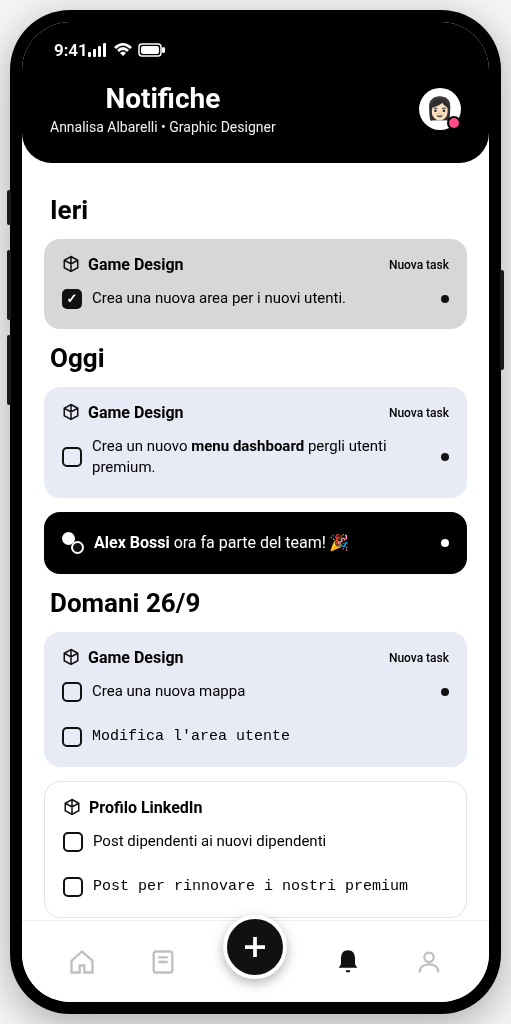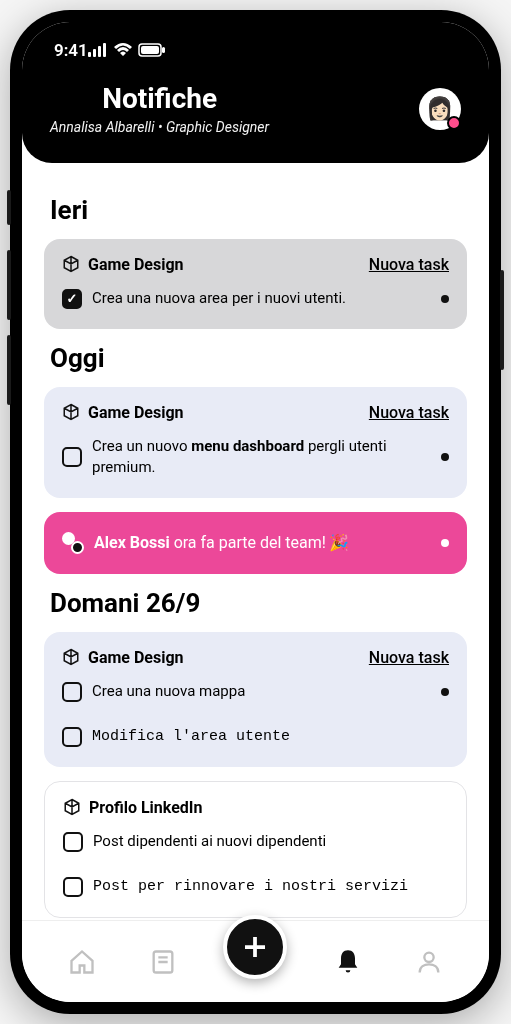--- a/index.html
+++ b/index.html
@@ -55,21 +55,21 @@
     background: #000;
     color: #fff;
     padding: 16px 28px 28px;
     border-radius: 0 0 30px 30px;
     display: flex;
     justify-content: space-between;
     align-items: center;
     text-align: center;
   }
   .header h1 { font-size: 28px; font-weight: 700; }
-  .header .sub { font-size: 14px; margin-top: 4px; opacity: 0.95; font-style: italic; }
+  .header .sub { font-size: 14px; margin-top: 4px; opacity: 0.95; }
   .avatar {
     width: 42px; height: 42px;
     background: #fff;
     border-radius: 50%;
     position: relative;
     display: flex; align-items: center; justify-content: center;
     font-size: 22px;
   }
   .avatar::after {
     content: "";
@@ -91,27 +91,27 @@
     margin: 12px 6px 14px;
   }
   .card {
     border-radius: 16px;
     padding: 16px 18px;
     margin-bottom: 14px;
     border: 1px solid #e3e3e6;
   }
   .card.gray { background: #d7d7d9; border: none; }
   .card.blue { background: #e8ebf6; border: none; }
-  .card.black { background: #ec4899; color: #fff; border: none; }
+  .card.black { background: #000000; color: #fff; border: none; }
   .card-head {
     display: flex; justify-content: space-between; align-items: center;
     margin-bottom: 10px;
   }
   .card-title { display: flex; align-items: flex-start; gap: 8px; font-weight: 700; font-size: 16px; }
-  .card-tag { font-size: 16px; font-weight: 500; text-decoration: underline; }
+  .card-tag { font-size: 12px; font-weight: 500; }
   .task-row {
     display: flex; align-items: center; gap: 10px;
     font-size: 15px; padding: 4px 0;
   }
   .task-row + .task-row { margin-top: 16px; font-family: Liberation Mono, monospace; }
   .checkbox {
     width: 20px; height: 20px;
     border: 2px solid #111;
     border-radius: 5px;
     flex-shrink: 0;
@@ -295,21 +295,21 @@
               </svg>
             <span>Profilo LinkedIn</span>
           </div>
         </div>
         <div class="task-row">
           <div class="checkbox"></div>
           <div class="task-text">Post dipendenti ai nuovi dipendenti</div>
         </div>
         <div class="task-row">
           <div class="checkbox"></div>
-          <div class="task-text">Post per rinnovare i nostri servizi</div>
+          <div class="task-text">Post per rinnovare i nostri premium</div>
         </div>
       </div>
     </div>
 
     <div class="bottom-nav">
       <div class="nav-btn">
         <svg width="28" height="28" viewBox="0 0 24 24" fill="none" stroke="currentColor" stroke-width="2">
             <path d="M3 11 L12 3 L21 11 V21 H14 V15 H10 V21 H3 Z"></path>
           </svg>
       </div>

